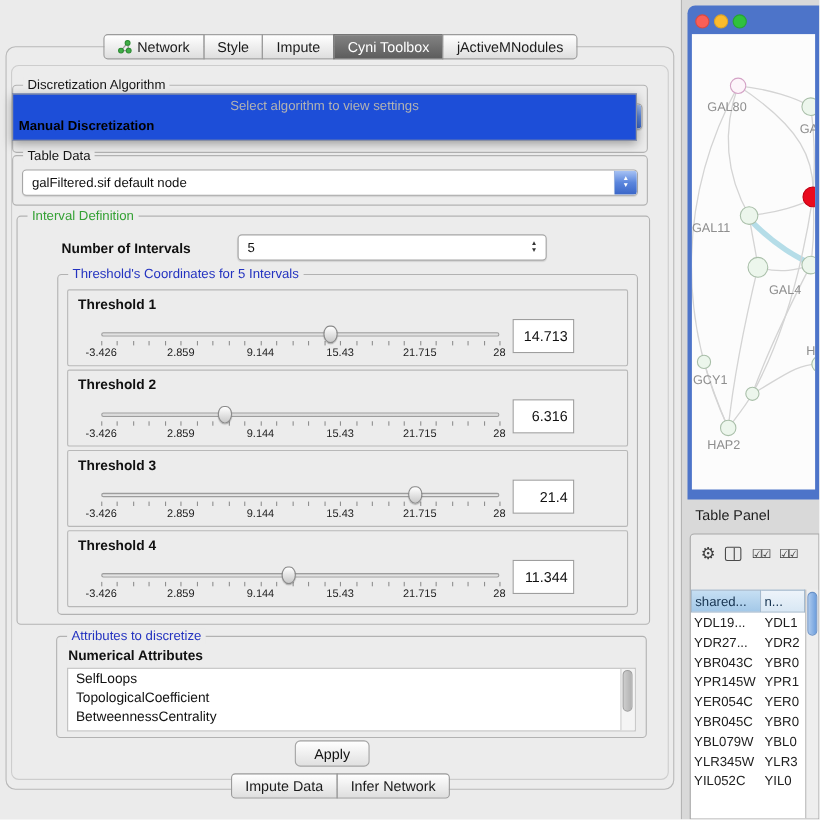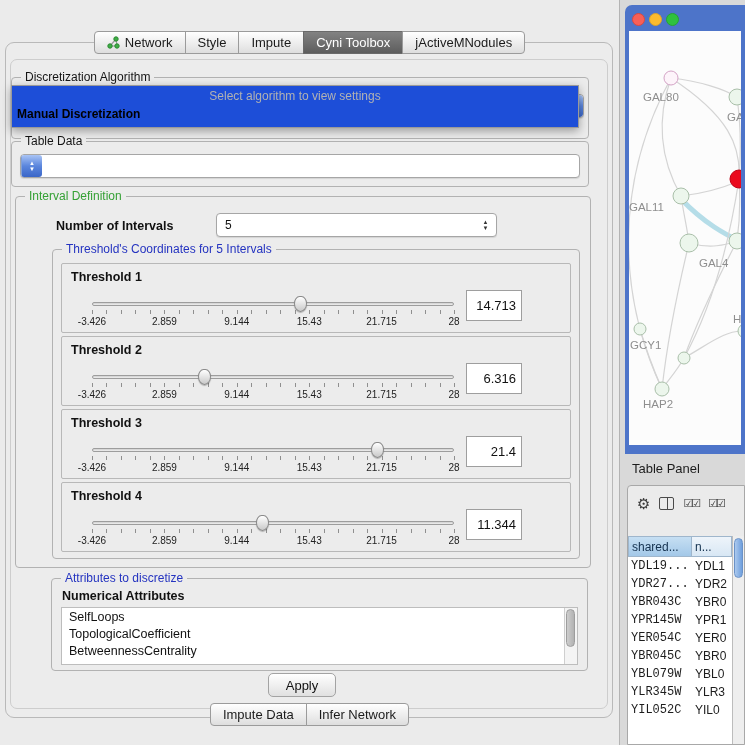--- a/index.html
+++ b/index.html
@@ -124,21 +124,21 @@
   .check-pair { display:flex; font-size:11px; color:#333; letter-spacing:-2px; }
   .check-pair i { font-style:normal; }
   .t-header { position:absolute; left:0; top:50px; right:12px; height:21px; display:flex; }
   .th { font-size:12px; padding:3px 3px 0; overflow:hidden; white-space:nowrap; color:#15324f;
         border:1px solid #9fb6cc; border-left:none; }
   .th.c1 { width:64px; background:linear-gradient(#c6dff3,#a3c8e8); border-left:1px solid #9fb6cc; }
   .th.c2 { flex:1; background:linear-gradient(#eef4fa,#d8e7f4); }
   .t-body { position:absolute; left:0; top:71px; right:12px; bottom:0; background:#fff; }
   .trow { display:flex; height:18px; }
   .tcell { font-size:12px; padding:2px 3px 0; white-space:nowrap; overflow:hidden; color:#1d1d1d; }
-  .tcell.c1 { width:64px;font-family:Liberation Mono, monospace; }
+  .tcell.c1 { width:64px; }
   .tcell.c2 { flex:1; }
   .t-vscroll { position:absolute; right:0; top:50px; bottom:0; width:12px; background:#eeeeee;
                border-left:1px solid #bcbcbc; }
   .t-vscroll .thumb-b { position:absolute; left:1px; top:2px; width:9px; height:40px; border-radius:5px;
                background:linear-gradient(90deg,#abc9ee,#6f9fdd); border:1px solid #6a92c8; }
 </style>
 </head>
 <body>
 
 <div class="screen">
@@ -187,20 +187,21 @@
       </div>
 
       <div class="dropdown-overlay">
         <div class="dd-placeholder">Select algorithm to view settings</div>
         <div class="dd-option bold">Manual Discretization</div>
       </div>
 
       <div class="groupbox" style="left:5px; top:98px; width:578px; height:46px;">
         <span class="glabel dark">Table Data</span>
         <div class="combo" style="left:8px; right:8px; top:12px; height:24px;">
+          <span class="val">galFiltered.sif default node</span>
           <span class="cap blue">
             <i>▲</i>
             <i>▼</i>
           </span>
         </div>
       </div>
 
       <div class="groupbox" style="left:9px; top:153px; width:576px; height:372px;">
         <span class="glabel green">Interval Definition</span>
 

